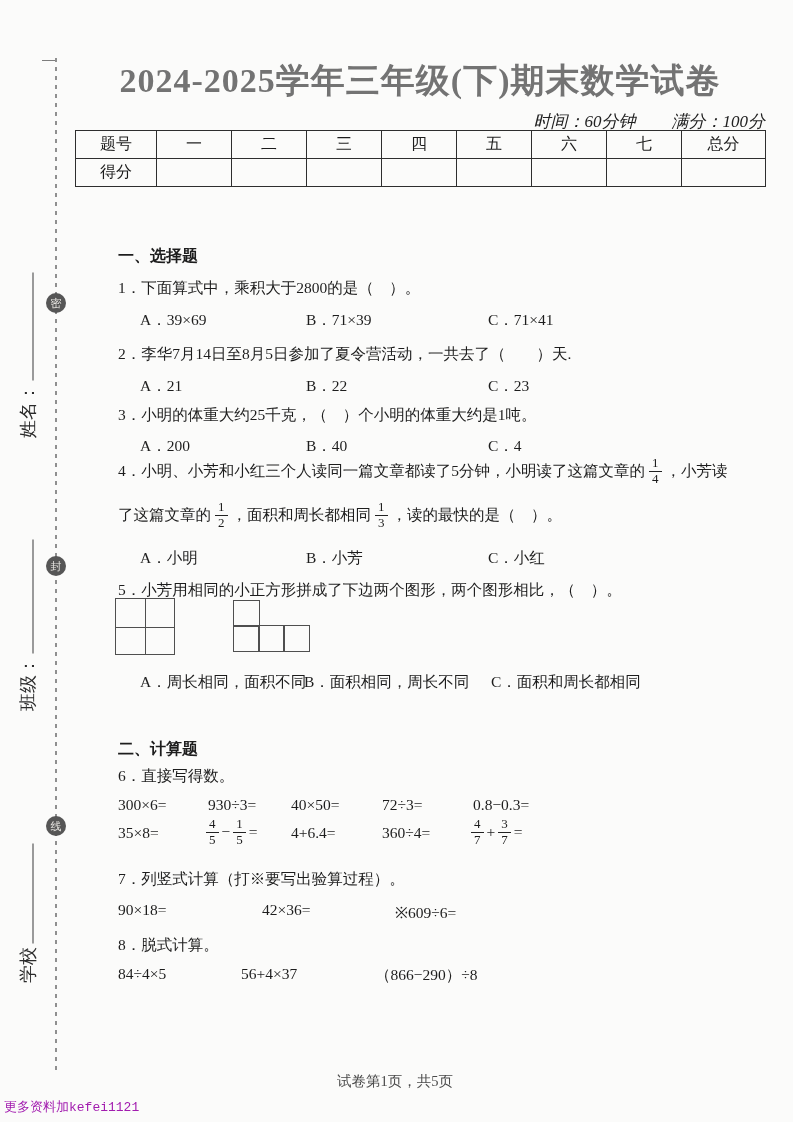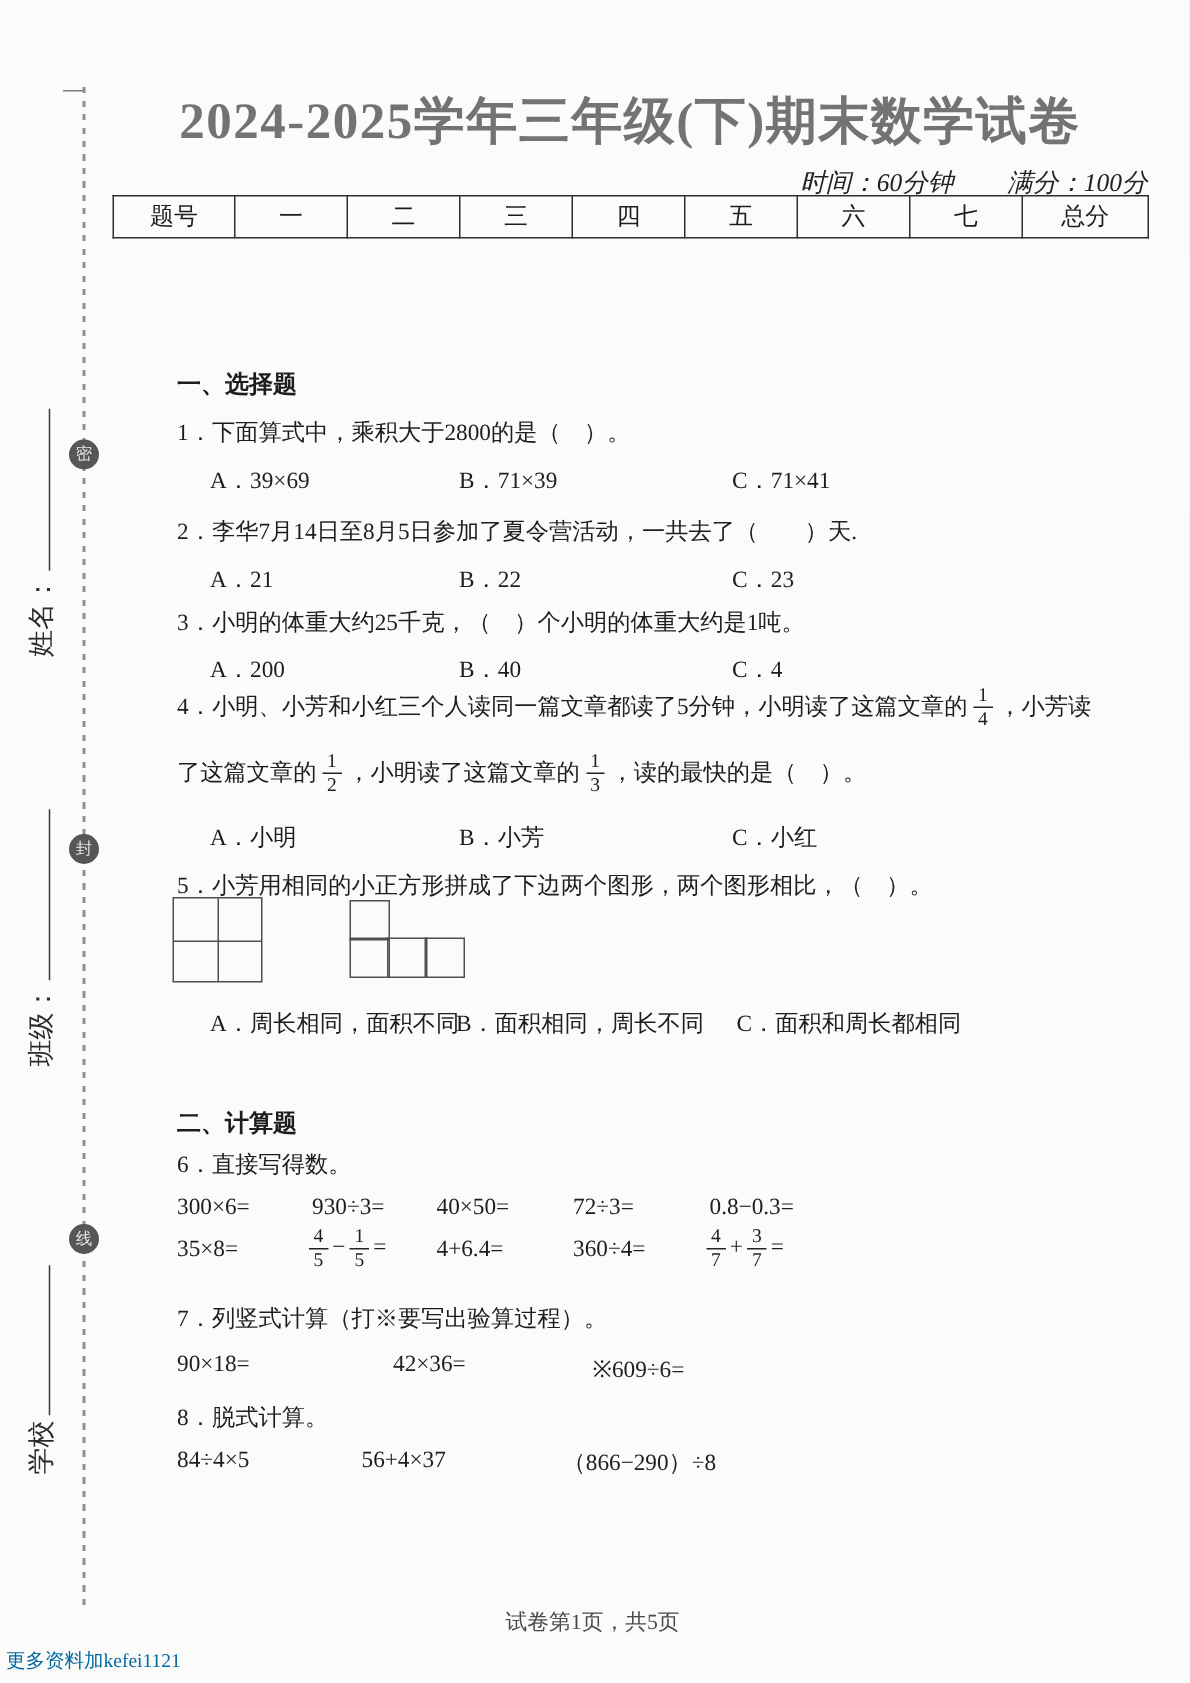--- a/index.html
+++ b/index.html
@@ -53,21 +53,21 @@
   .crow .fexpr { display:flex; align-items:center; height:34px; top:1px; }
   .fexpr > span { margin-right:3px; }
   
   .sq-grid { position:absolute; left:115px; top:598px; width:58px; height:55px; border:1.5px solid #4f4f4f; }
   .sq-grid .v { position:absolute; left:50%; top:0; bottom:0; width:0; border-left:1.2px solid #4f4f4f; }
   .sq-grid .h { position:absolute; top:50%; left:0; right:0; height:0; border-top:1.2px solid #4f4f4f; }
   .lshape { position:absolute; left:233px; top:600px; width:78px; height:52px; }
   .lshape i { position:absolute; width:27px; height:27px; border:1.2px solid #4f4f4f; box-sizing:border-box; }
   
   .footer { position:absolute; top:1072px; left:75px; width:640px; text-align:center; font-size:14.5px; color:#4a4a4a; }
-  .watermark { position:absolute; left:4px; top:1098px; font-size:13px; color:#0369a1; font-family:Liberation Serif, serif; }
+  .watermark { position:absolute; left:4px; top:1098px; font-size:13px; color:#a21caf; font-family:Liberation Mono, monospace; }
 </style>
 </head>
 <body>
 
 <div class="page">
 
   <div class="corner-tick"></div>
   <div class="seal-dash"></div>
   <div class="seal-char" style="top:293px">密</div>
   <div class="seal-char" style="top:556px">封</div>
@@ -105,20 +105,31 @@
       <td>题号</td>
       <td>一</td>
       <td>二</td>
       <td>三</td>
       <td>四</td>
       <td>五</td>
       <td>六</td>
       <td>七</td>
       <td>总分</td>
     </tr>
+    <tr>
+      <td>得分</td>
+      <td></td>
+      <td></td>
+      <td></td>
+      <td></td>
+      <td></td>
+      <td></td>
+      <td></td>
+      <td></td>
+    </tr>
   </tbody>
     </table>
 
   <div class="line bold" style="top:246px">一、选择题</div>
 
   <div class="line" style="top:278px">1．下面算式中，乘积大于2800的是（　）。</div>
   <div class="opts" style="top:310px">
     <span class="o1">A．39×69</span><span class="o2">B．71×39</span><span>C．71×41</span>
   </div>
 
@@ -139,21 +150,21 @@
         <span class="fd">4</span>
       </span>
     <span>，小芳读</span>
   </div>
   <div class="qflex" style="top:494px">
     <span>了这篇文章的</span>
     <span class="frac">
         <span class="fn">1</span>
         <span class="fd">2</span>
       </span>
-    <span>，小明读了这篇文章的</span>
+    <span>，面积和周长都相同</span>
     <span class="frac">
         <span class="fn">1</span>
         <span class="fd">3</span>
       </span>
     <span>，读的最快的是（　）。</span>
   </div>
   <div class="opts" style="top:548px">
     <span class="o1">A．小明</span><span class="o2">B．小芳</span><span>C．小红</span>
   </div>
 

